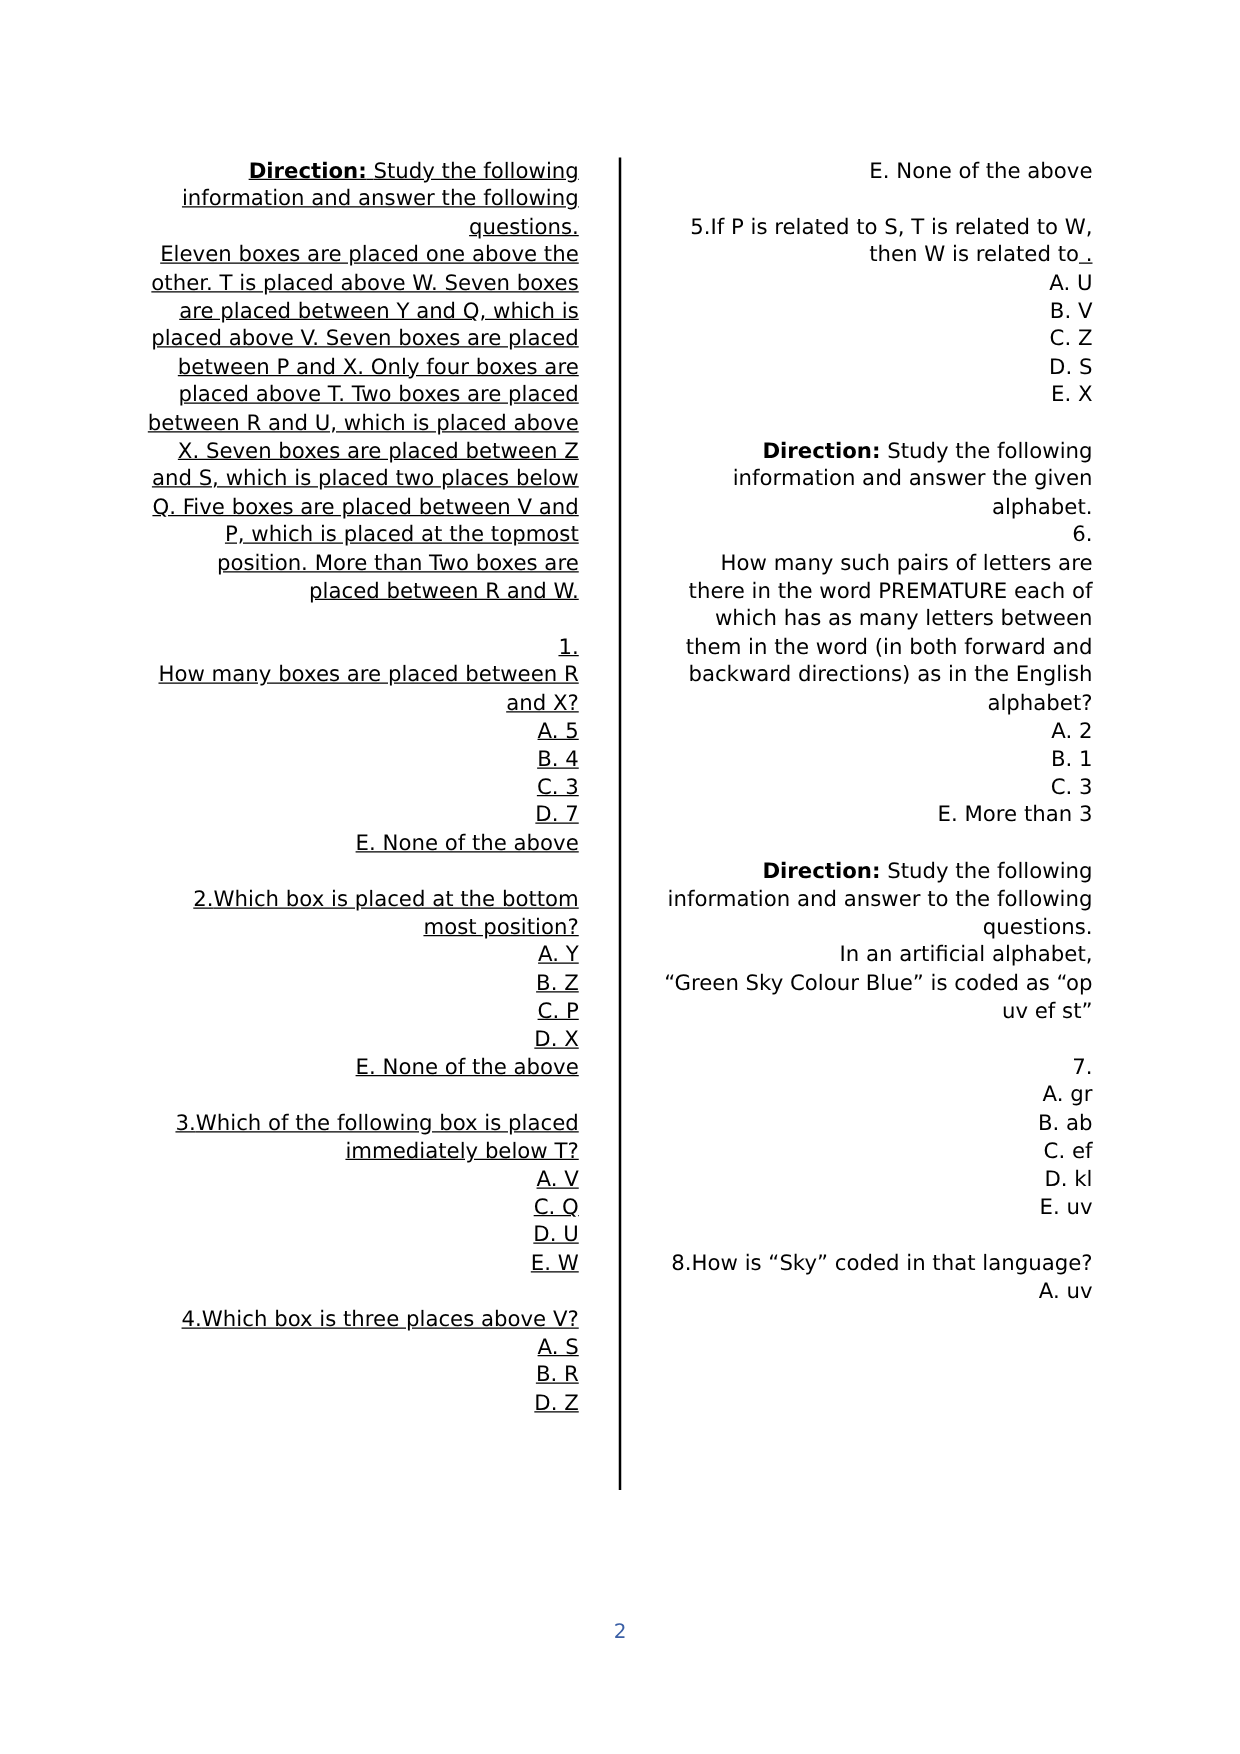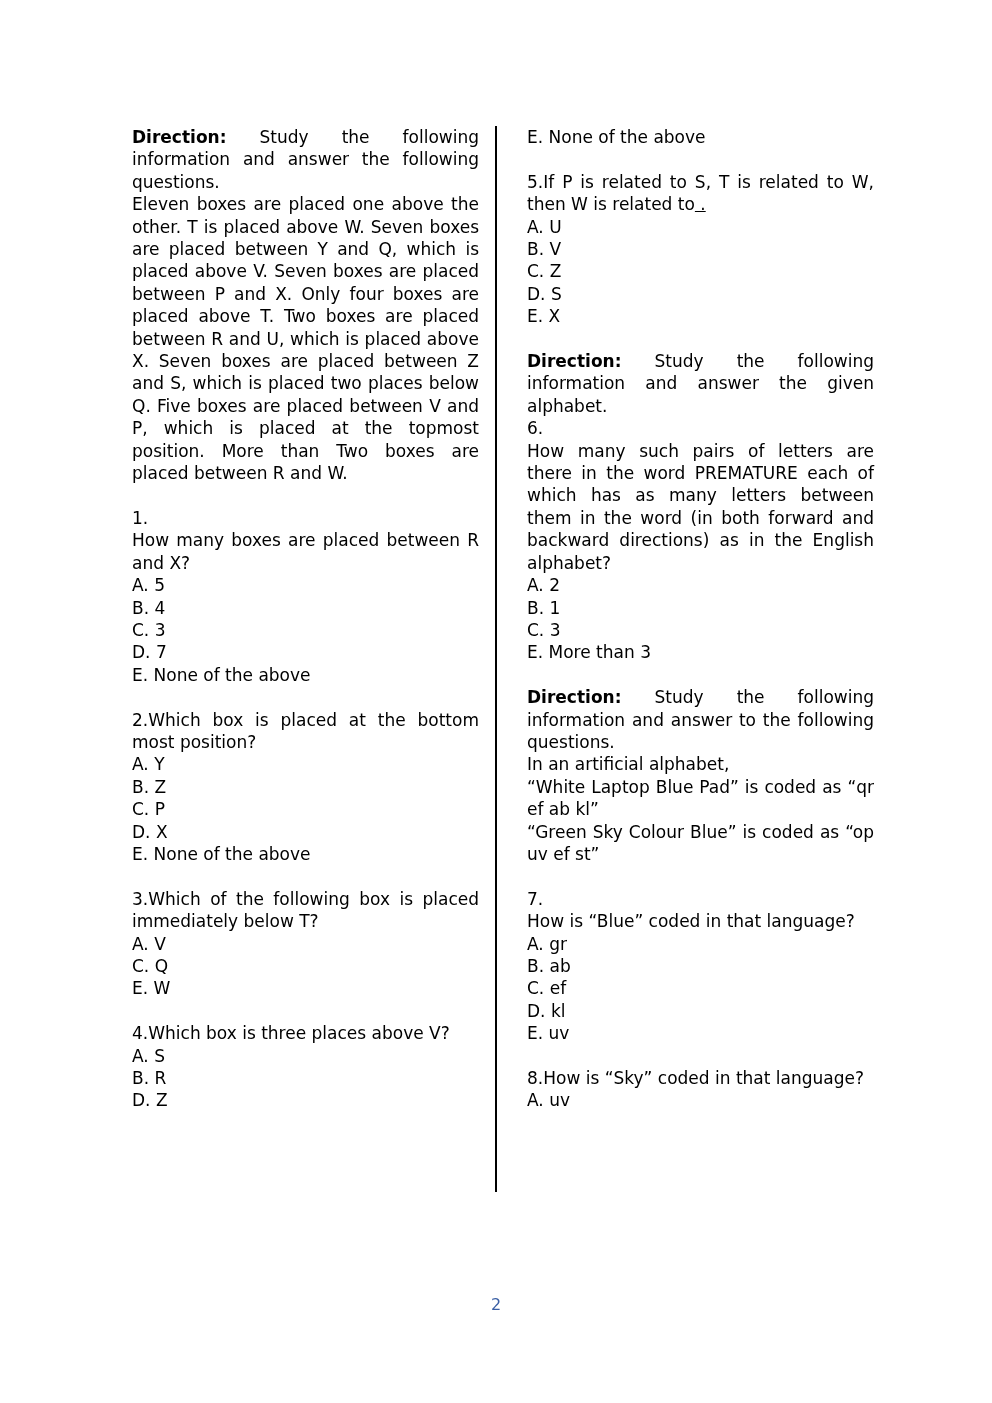--- a/index.html
+++ b/index.html
@@ -8,32 +8,32 @@
     width: 992px;
     height: 1403px;
     background: #ffffff;
     font-family: "DejaVu Sans", sans-serif;
     font-size: 17px;
     line-height: 22.4px;
     color: #000000;
     overflow: hidden;
   }
   .col { position: absolute; top: 126px; width: 347px; }
-  .col-left  { left: 132px; }
+  .col-left  { left: 116px; text-decoration: underline; }
   .col-right { left: 527px; }
   .divider {
     position: absolute;
     left: 495px;
     top: 126px;
     width: 2px;
     height: 1066px;
     background: #000000;
   }
   .justify { text-align: justify; text-justify: inter-word; }
-  .para { margin: 0; }
+  .para { margin: 0; text-align: right; }
   .gap { height: 22.4px; }
   .blank-mark { text-decoration: underline; }
   .page-number {
     position: absolute;
     top: 1294px;
     left: 0;
     width: 100%;
     text-align: center;
     color: #3a5fa5;
     font-size: 16px;
@@ -74,20 +74,21 @@
       <div class="para">D. X</div>
       <div class="para">E. None of the above</div>
     </div>
 
     <div class="gap"></div>
 
     <div>
       <div class="para justify"><span>3.</span><span>Which of the following box is placed immediately below T?</span></div>
       <div class="para">A. V</div>
       <div class="para">C. Q</div>
+      <div class="para">D. U</div>
       <div class="para">E. W</div>
     </div>
 
     <div class="gap"></div>
 
     <div>
       <div class="para justify"><span>4.</span><span>Which box is three places above V?</span></div>
       <div class="para">A. S</div>
       <div class="para">B. R</div>
       <div class="para">D. Z</div>
@@ -125,29 +126,27 @@
       <div class="para">B. 1</div>
       <div class="para">C. 3</div>
       <div class="para">E. More than 3</div>
     </div>
 
     <div class="gap"></div>
 
     <div>
       <p class="para justify"><b>Direction:</b> <span>Study the following information and answer to the following questions.</span></p>
       <p class="para justify">In an artificial alphabet,</p>
-      <p class="para justify">“White Laptop Blue Pad” is coded as “qr ef ab kl”</p>
       <p class="para justify">“Green Sky Colour Blue” is coded as “op uv ef st”</p>
     </div>
 
     <div class="gap"></div>
 
     <div>
       <div class="para">7.</div>
-      <div class="para justify">How is “Blue” coded in that language?</div>
       <div class="para">A. gr</div>
       <div class="para">B. ab</div>
       <div class="para">C. ef</div>
       <div class="para">D. kl</div>
       <div class="para">E. uv</div>
     </div>
 
     <div class="gap"></div>
 
     <div>

